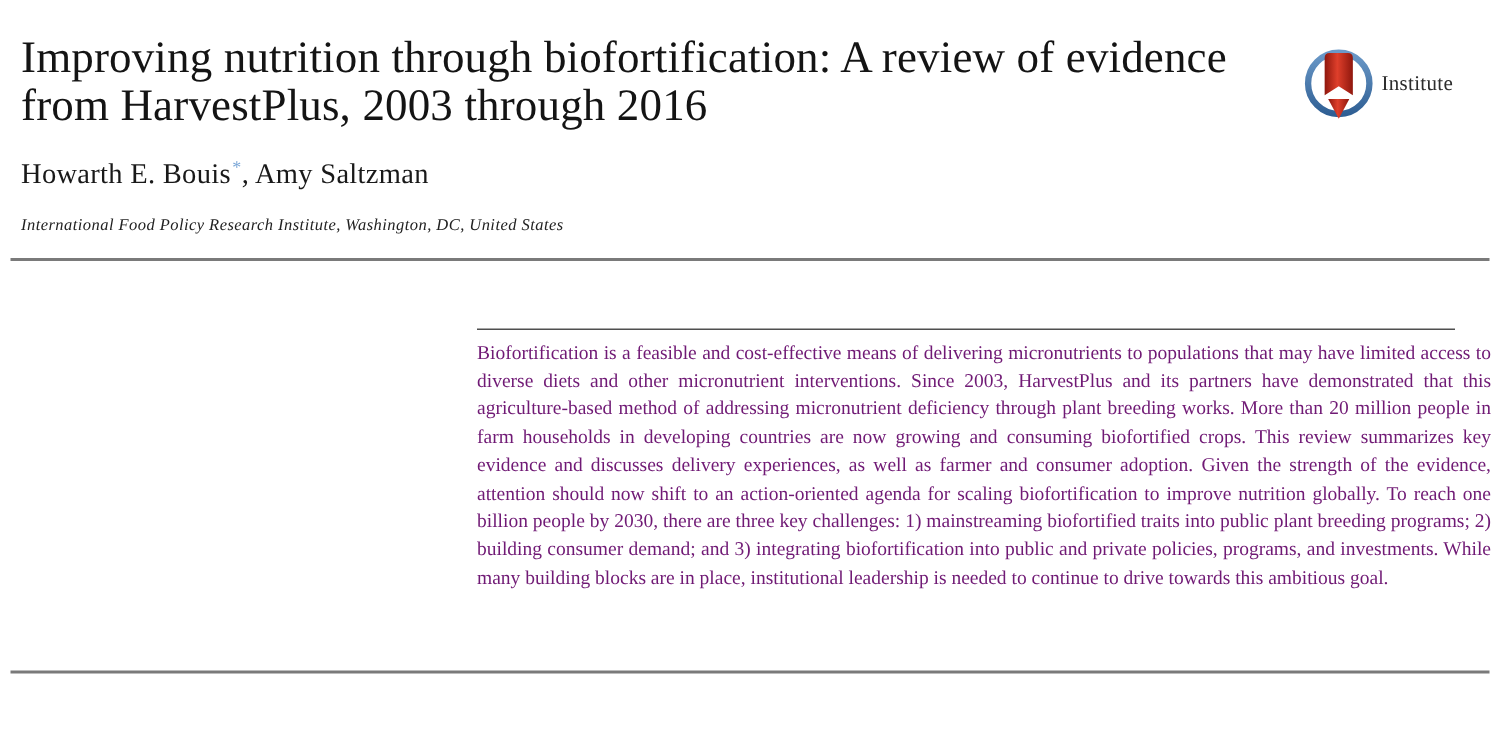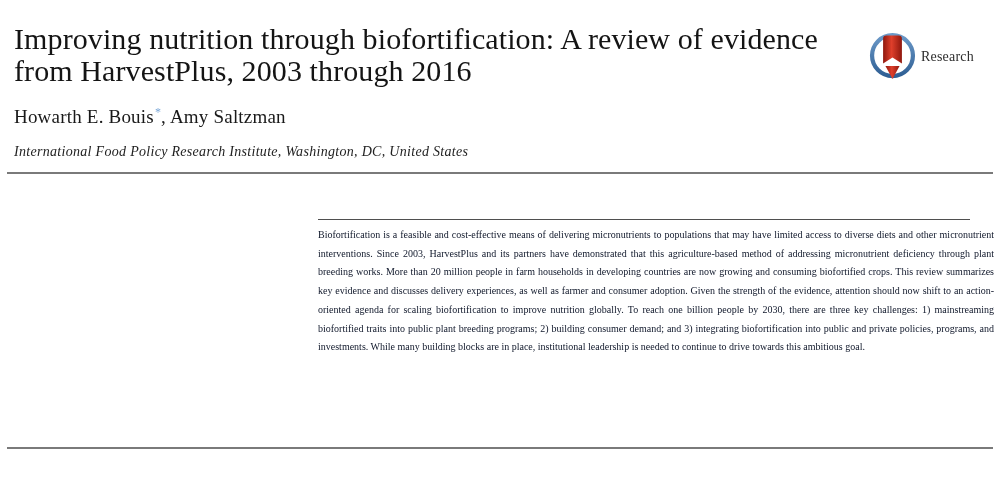--- a/index.html
+++ b/index.html
@@ -40,21 +40,21 @@
   }
   .authors .corr-mark {
     color:#7ba7d7;
     font-size:12px;
     position:relative; top:-7px;
     margin-left:1px;
   }
 
   .affiliation {
     position:absolute; left:14px; top:144px;
-    font-size:14px; font-style:italic; color:#222222;
+    font-size:11px; font-style:italic; color:#222222;
     letter-spacing:0.3px;
   }
 
   .rule-thick {
     position:absolute; left:7px; width:986px; height:2px;
     background:#7a7a7a; border:0;
   }
   .rule-top { top:172px; }
   .rule-bottom { top:447px; }
 
@@ -64,23 +64,23 @@
   .abstract-heading {
     font-size:13px; letter-spacing:5px;
     color:#1b1b1b; line-height:14px;
   }
   .abstract-rule {
     width:652px; height:1px; background:#4f4f4f; border:0;
     margin-top:19px;
   }
   .abstract-text {
     margin-top:6px;
-    font-size:10px; line-height:18.7px;
+    font-size:13px; line-height:18.7px;
     text-align:justify;
-    color:#0f172a;
+    color:#701a75;
     width:676px;
   }
 </style>
 </head>
 <body>
 
 <div class="page">
 
   <h1 class="paper-title">Improving nutrition through biofortification: A review of evidence from HarvestPlus, 2003 through 2016</h1>
 
@@ -96,21 +96,21 @@
             <stop offset="0" stop-color="#8f170d"></stop>
             <stop offset="0.45" stop-color="#df3f2b"></stop>
             <stop offset="1" stop-color="#8f170d"></stop>
           </linearGradient>
         </defs>
         <circle cx="50" cy="50" r="43.5" fill="#ffffff" stroke="url(#cmBlue)" stroke-width="9"></circle>
         <path d="M30,14 Q30,7 37,7 L63,7 Q70,7 70,14 L70,67 L50,54 L30,67 Z" fill="url(#cmRed)"></path>
         <path d="M35,72 L65,72 L50,100 Z" fill="url(#cmRed)"></path>
       </svg>
     </span>
-    <span class="crossmark-label">Research</span>
+    <span class="crossmark-label">Institute</span>
   </div>
 
   <div class="authors">
     <span>Howarth E. Bouis</span><span class="corr-mark">*</span><span>, Amy Saltzman</span>
   </div>
 
   <div class="affiliation">International Food Policy Research Institute, Washington, DC, United States</div>
 
   <div class="rule-thick rule-top"></div>
 

